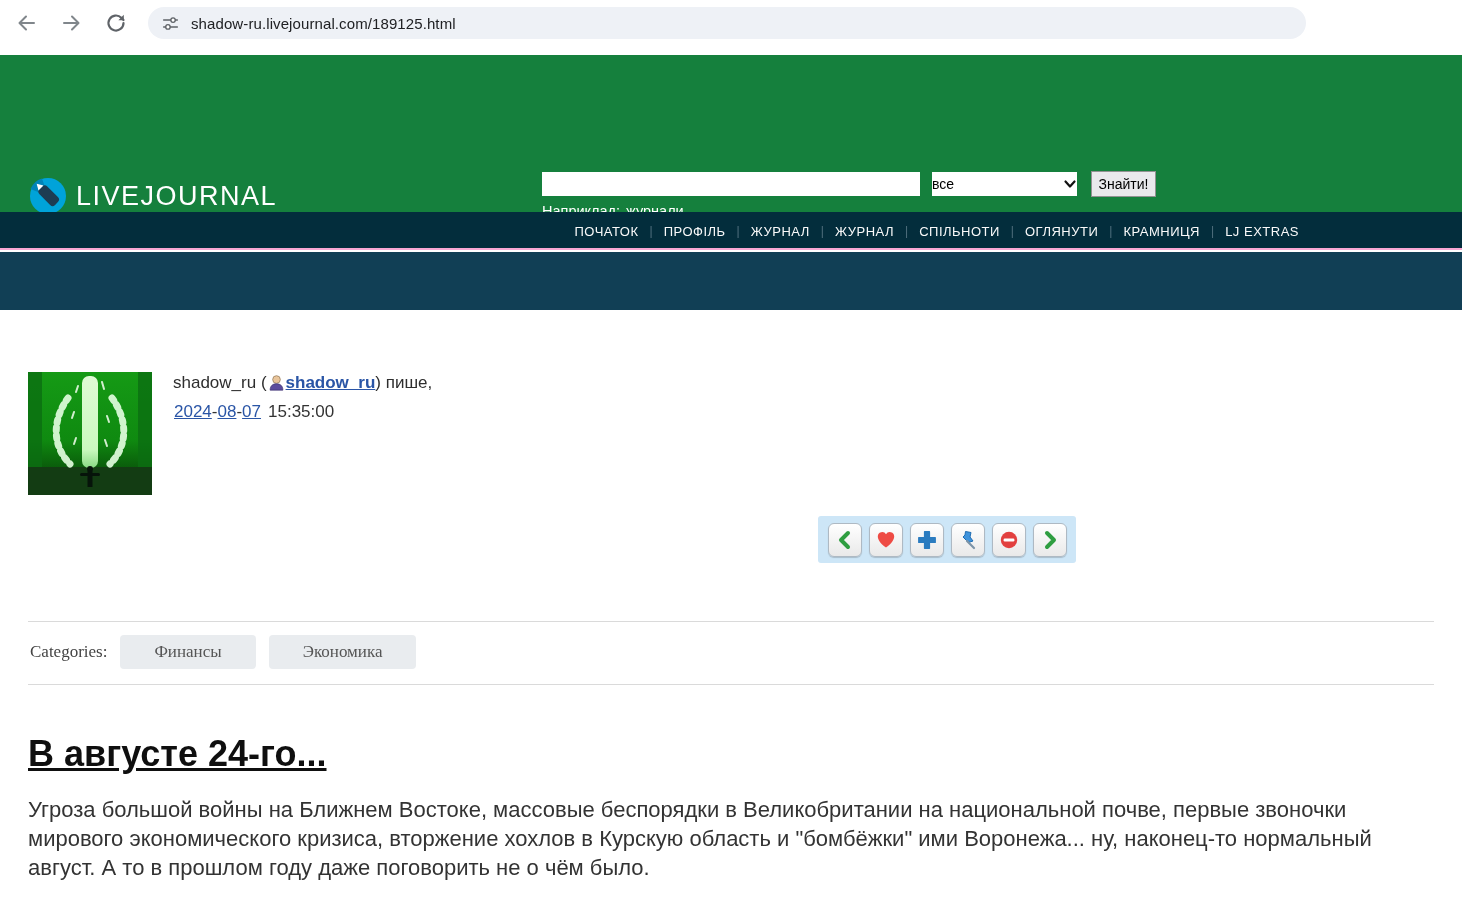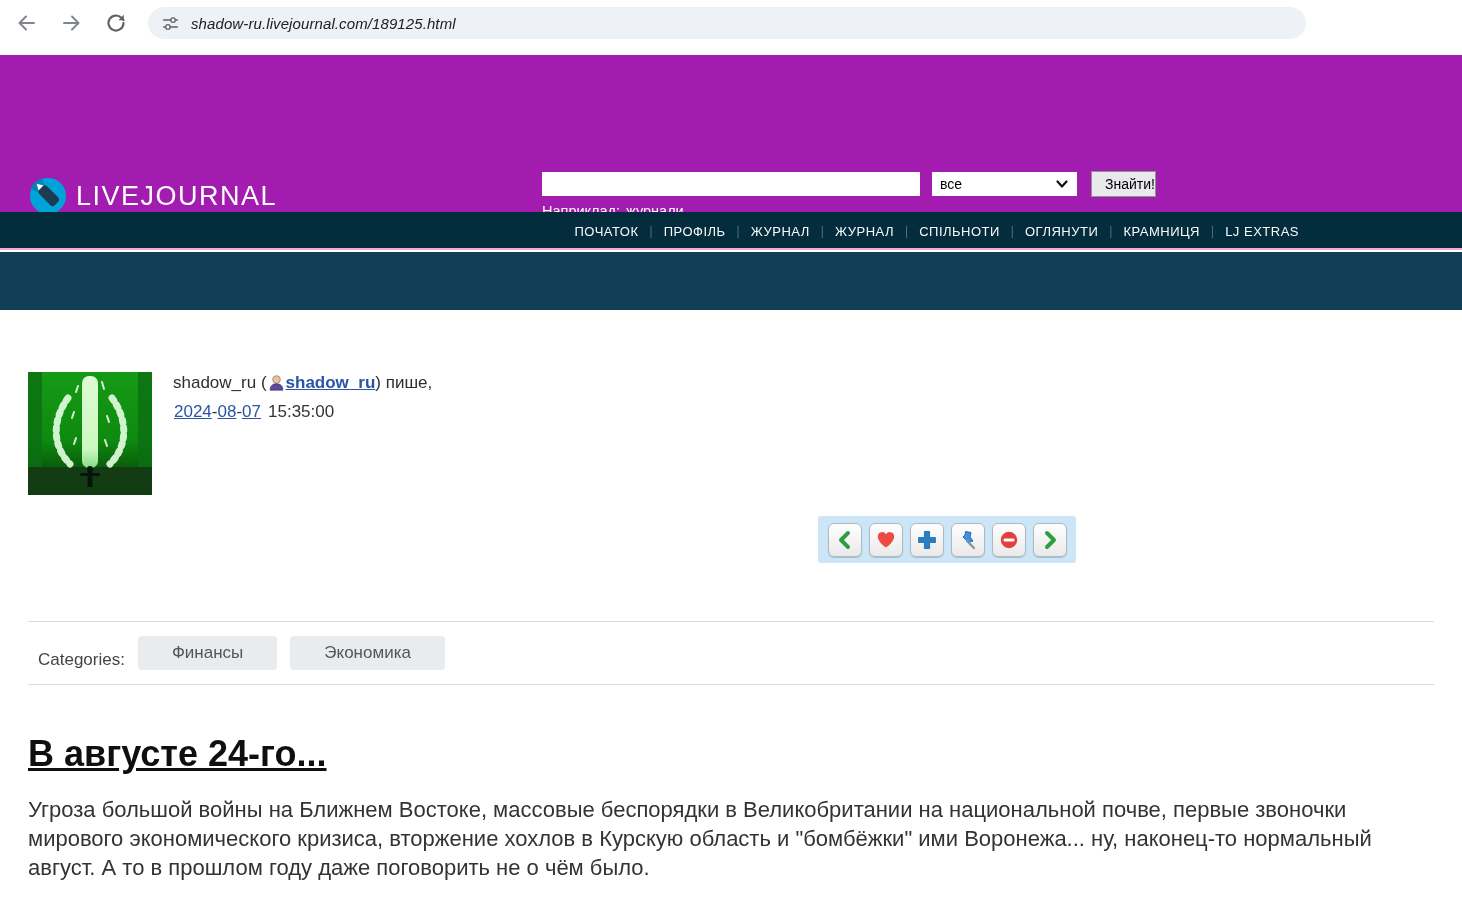--- a/index.html
+++ b/index.html
@@ -1,30 +1,30 @@
 <!DOCTYPE html>
 <html><head>
 <meta charset="utf-8">
 <style>
   * { margin:0; padding:0; box-sizing:border-box; }
   html,body { width:1462px; height:898px; background:#fff; font-family:"Liberation Sans", sans-serif; overflow:hidden; position:relative; }
 
   
-  .toolbar { position:absolute; top:0; left:0; width:1286px; height:46px; background:#ffffff;font-style:italic; }
+  .toolbar { position:absolute; top:0; left:0; width:1286px; height:46px; background:#ffffff; }
   .nav-ico { position:absolute; top:11px; width:24px; height:24px; cursor:pointer; }
   .url-pill { position:absolute; left:148px; top:7px; right:-20px; height:32px; background:#eef1f6; border-radius:16px; display:flex; align-items:center; padding-left:14px; }
   .url-text { font-size:15px; color:#202124; margin-left:12px; letter-spacing:0.1px; }
 
   
-  .lj-header { position:absolute; top:55px; left:0; width:1462px; height:157px; background:#a21caf; }
+  .lj-header { position:absolute; top:55px; left:0; width:1462px; height:157px; background:#15803d; }
   .lj-logo { position:absolute; left:28px; top:120px; width:40px; height:40px; }
   .lj-logotext { position:absolute; left:76px; top:126px; color:#ffffff; font-size:27px; font-weight:500; letter-spacing:1.5px; }
   .search-input { position:absolute; left:542px; top:117px; width:378px; height:24px; background:#fff; border:1px solid #fff; font-size:14px; padding:0 6px; outline:none; }
-  .search-select { position:absolute; left:932px; top:117px; width:145px; height:24px; background:#fff; display:flex; align-items:center; padding:0 8px; font-size:14px; color:#000; cursor:pointer; justify-content:space-between; }
-  .search-btn { position:absolute; left:1091px; top:116px; width:65px; height:26px; background:#e9e9ec; border:1px solid #929292; font-size:14px; color:#000; cursor:pointer; font-family:"Liberation Sans",sans-serif;text-align:right; }
+  .search-select { position:absolute; left:932px; top:117px; width:145px; height:24px; background:#fff; display:flex; align-items:center; padding:0 0; font-size:14px; color:#000; cursor:pointer; justify-content:space-between; }
+  .search-btn { position:absolute; left:1091px; top:116px; width:65px; height:26px; background:#e9e9ec; border:1px solid #929292; font-size:14px; color:#000; cursor:pointer; font-family:"Liberation Sans",sans-serif; }
   .search-hint { position:absolute; left:542px; top:148px; color:#ffffff; font-size:14.5px; }
   .search-hint a { color:#ffffff; text-decoration:underline; margin-left:6px; cursor:pointer;text-align:right; }
 
   
   .lj-navbar { position:absolute; top:212px; left:0; width:1462px; height:38px; background:#032d3c; border-bottom:2px solid #f9a8d4; }
   .lj-nav-inner { position:absolute; right:152px; top:0; height:38px; display:flex; align-items:center; }
   .lj-nav-inner a { color:#fafafa; font-size:13px; letter-spacing:0.5px; text-decoration:none; padding:0 11px; cursor:pointer; white-space:nowrap; }
   .lj-nav-sep { color:#51707f; font-size:12px; }
 
   .lj-subband { position:absolute; top:252px; left:0; width:1462px; height:58px; background:#113f55; }
@@ -37,21 +37,21 @@
   .dateline { position:absolute; left:174px; top:402px; font-size:17px; color:#333; }
   .dateline a { color:#2a55a6; text-decoration:underline; cursor:pointer; }
   .dateline .time { margin-left:7px; }
 
   
   .icon-panel { position:absolute; left:818px; top:516px; width:258px; height:47px; background:#cde6f7; border-radius:3px; display:flex; align-items:center; justify-content:center; gap:7px; }
   .ip-btn { width:34px; height:34px; border-radius:6px; border:1px solid #aeb9c3; background:linear-gradient(#ffffff,#e9e9e9); box-shadow:0 1px 1px rgba(0,0,0,0.18); display:flex; align-items:center; justify-content:center; cursor:pointer; }
 
   
   .hr { position:absolute; left:28px; width:1406px; border-top:1px solid #dadada; }
-  .cats { position:absolute; left:38px; top:634px; height:36px; display:flex; align-items:flex-end; }
+  .cats { position:absolute; left:30px; top:634px; height:36px; display:flex; align-items:center;font-family:Liberation Serif, serif; }
   .cats-label { font-size:17px; color:#444; }
   .cat-tag { background:#e9ecef; color:#555; font-size:17px; padding:7px 34px; border-radius:4px; margin-left:13px; cursor:pointer; }
 
   
   .post-title { position:absolute; left:28px; top:733px; font-size:36px; font-weight:bold; color:#0f0f0f;text-decoration:underline; }
   .post-body { position:absolute; left:28px; top:795px; width:1368px; font-size:22px; color:#333; line-height:29px; }
 </style>
 </head>
 <body>
 

